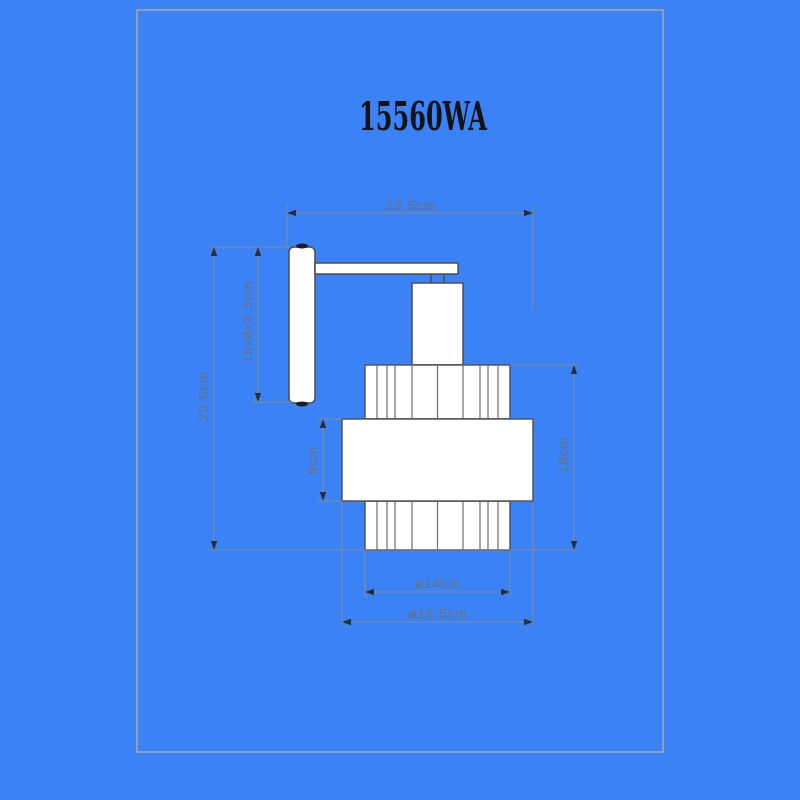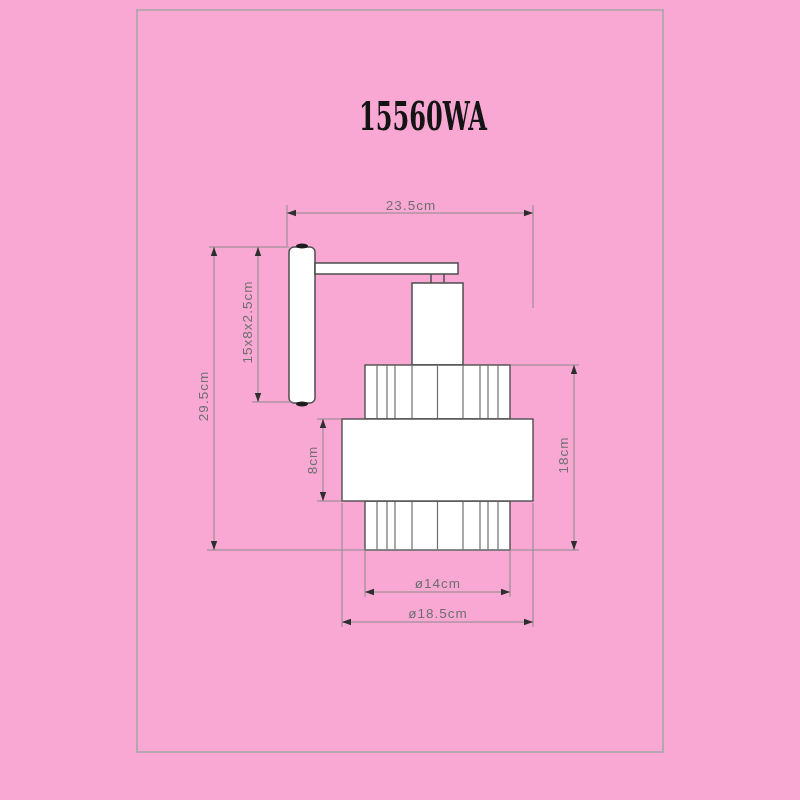--- a/index.html
+++ b/index.html
@@ -1,16 +1,16 @@
 <!DOCTYPE html>
 <html><head>
 <meta charset="utf-8">
 <style>
   html,body{margin:0;padding:0;background:#fff;}
-  #page{position:relative;width:800px;height:800px;background:#f9a8d4;overflow:hidden;
+  #page{position:relative;width:800px;height:800px;background:#3b82f6;overflow:hidden;
         font-family:"Liberation Sans",sans-serif;}
   svg{position:absolute;left:0;top:0;}
   text{font-family:"Liberation Sans",sans-serif;}
   .dimtxt{fill:#6f6f6f;font-size:13.5px;letter-spacing:1px;}
   .titletxt{fill:#141414;font-family:"DejaVu Serif","Liberation Serif",serif;font-weight:bold;font-size:40px;}
 </style>
 </head>
 <body>
 
 <div id="page">

